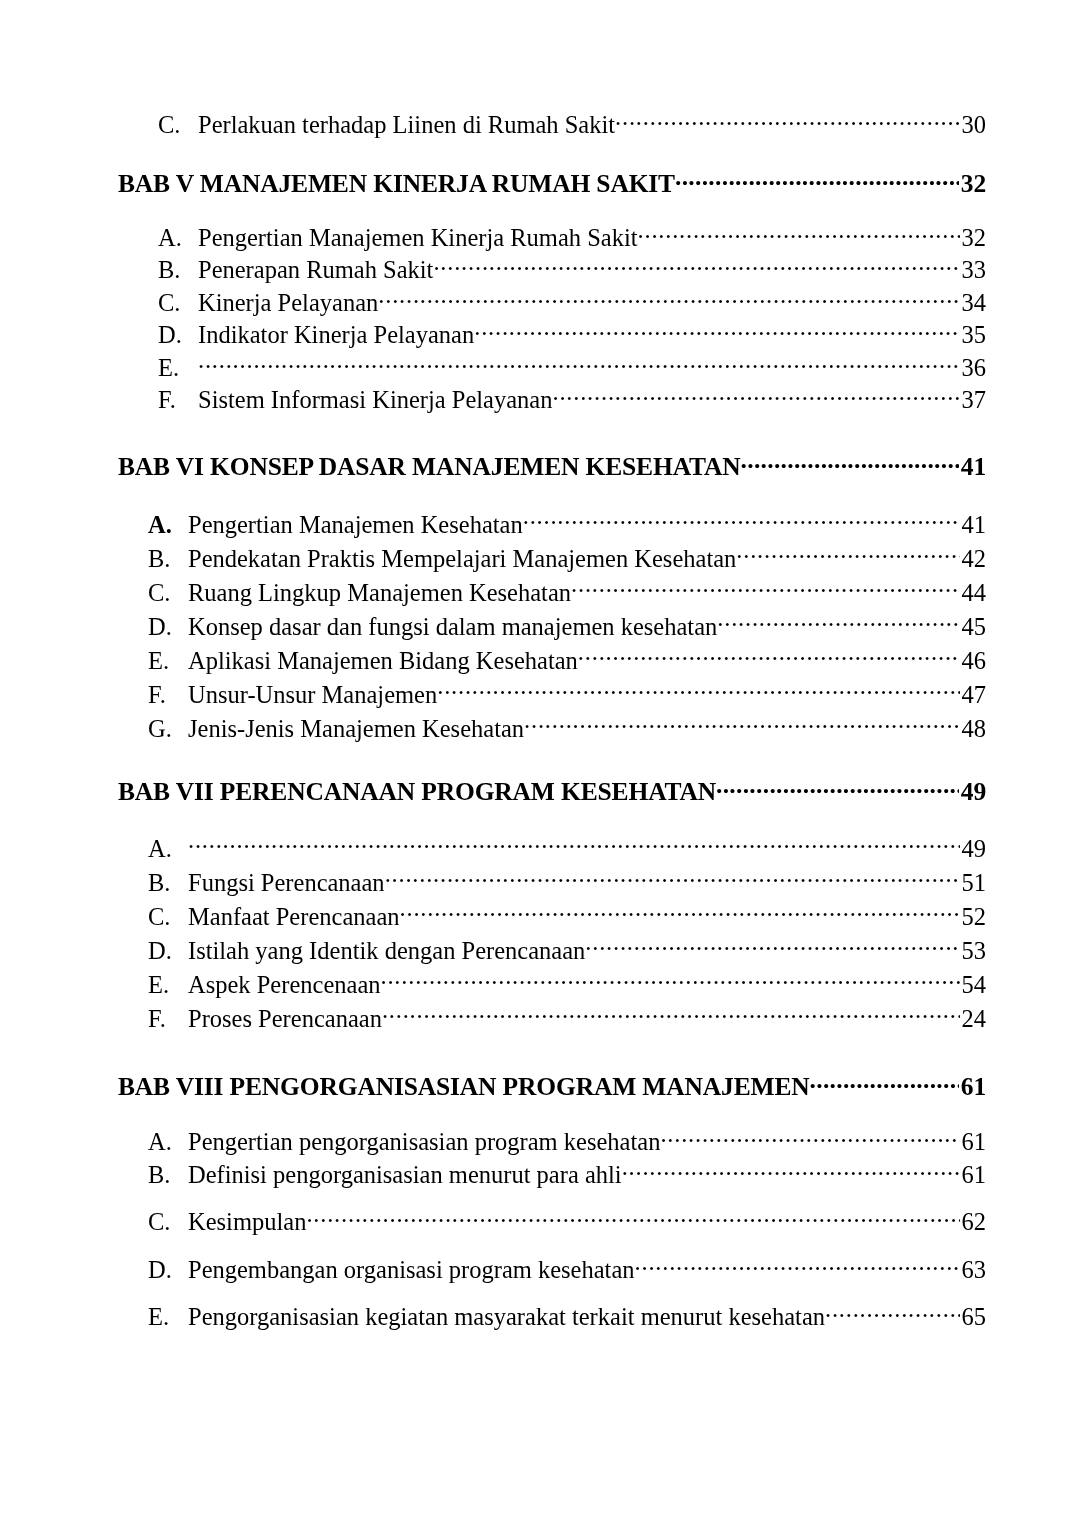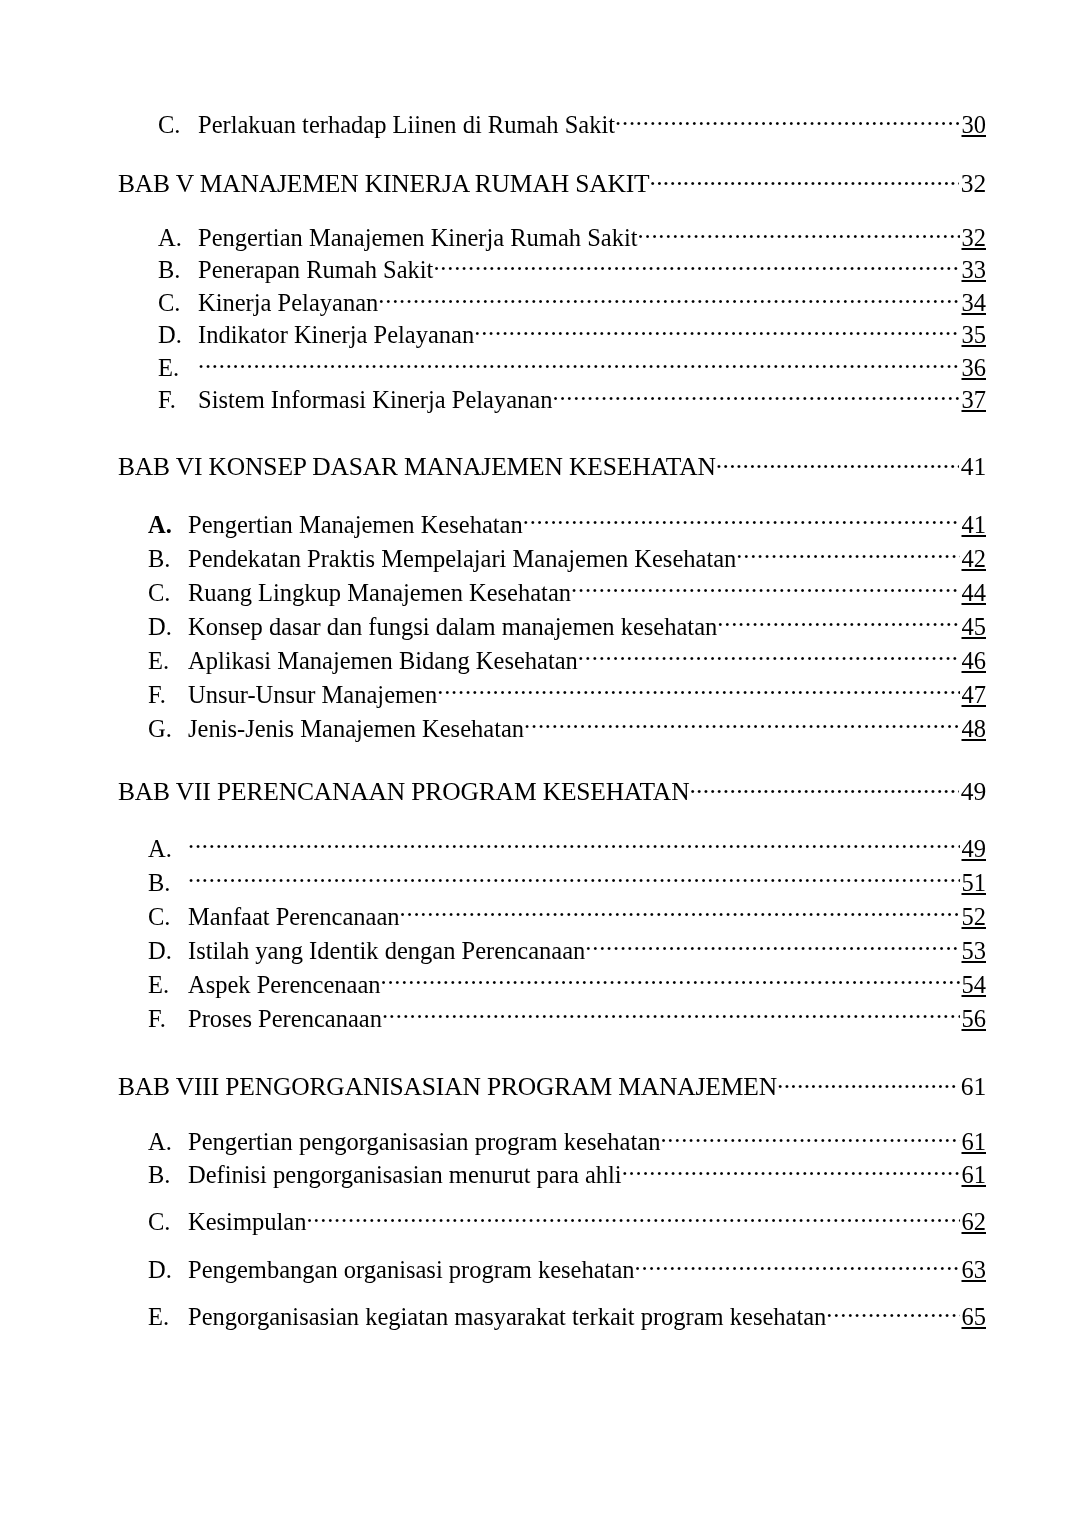--- a/index.html
+++ b/index.html
@@ -50,21 +50,21 @@
     bottom: 0;
     white-space: nowrap;
   }
   .row .pageno {
     flex: 0 0 auto;
     text-align: right;
   }
 
   
   .chapter {
-    font-weight: normal;
+    font-weight: bold;
     font-size: 25.5px;
     line-height: 30px;
     letter-spacing: -0.15px;
   }
   .chapter .leader::before {
     letter-spacing: 0.3px;
     font-size: 25.5px;
   }
   .chapter .pageno {
     padding-left: 2px;
@@ -81,21 +81,20 @@
   }
   .item .letter.bold {
     font-weight: bold;
   }
   .item .text {
     flex: 0 0 auto;
     text-align: right;
   }
   .item .pageno {
     padding-left: 2px;
-    text-decoration: underline;
   }
 
   
   .group {
     margin: 0;
   }
   .group.indent-a { padding-left: 40px; }
   .group.indent-b { padding-left: 30px; }
 
   .sp-before-chapter-v   { height: 26px; }
@@ -242,20 +241,21 @@
     </div>
     <div class="sp-after-chapter-vii"></div>
     <div class="group indent-b lh-34">
       <div class="row item">
         <span class="letter">A.</span>
         <span class="leader"></span>
         <span class="pageno">49</span>
       </div>
       <div class="row item">
         <span class="letter">B.</span>
+        <span class="text">Fungsi Perencanaan</span>
         <span class="leader"></span>
         <span class="pageno">51</span>
       </div>
       <div class="row item">
         <span class="letter">C.</span>
         <span class="text">Manfaat Perencanaan</span>
         <span class="leader"></span>
         <span class="pageno">52</span>
       </div>
       <div class="row item">
@@ -267,21 +267,21 @@
       <div class="row item">
         <span class="letter">E.</span>
         <span class="text">Aspek Perencenaan</span>
         <span class="leader"></span>
         <span class="pageno">54</span>
       </div>
       <div class="row item">
         <span class="letter">F.</span>
         <span class="text">Proses Perencanaan</span>
         <span class="leader"></span>
-        <span class="pageno">56</span>
+        <span class="pageno">24</span>
       </div>
     </div>
 
     <div class="sp-before-chapter-viii"></div>
     <div class="row chapter">
       <span class="label">BAB VIII PENGORGANISASIAN PROGRAM MANAJEMEN</span>
       <span class="leader"></span>
       <span class="pageno">61</span>
     </div>
     <div class="sp-after-chapter-viii"></div>
@@ -305,21 +305,21 @@
         <span class="pageno">62</span>
       </div>
       <div class="row item gap-15">
         <span class="letter">D.</span>
         <span class="text">Pengembangan organisasi program kesehatan</span>
         <span class="leader"></span>
         <span class="pageno">63</span>
       </div>
       <div class="row item gap-15">
         <span class="letter">E.</span>
-        <span class="text">Pengorganisasian kegiatan masyarakat terkait program kesehatan</span>
+        <span class="text">Pengorganisasian kegiatan masyarakat terkait menurut kesehatan</span>
         <span class="leader"></span>
         <span class="pageno">65</span>
       </div>
     </div>
 
     <div class="sp-before-chapter-ix"></div>
 
   </div>
 
   <div class="footer">

